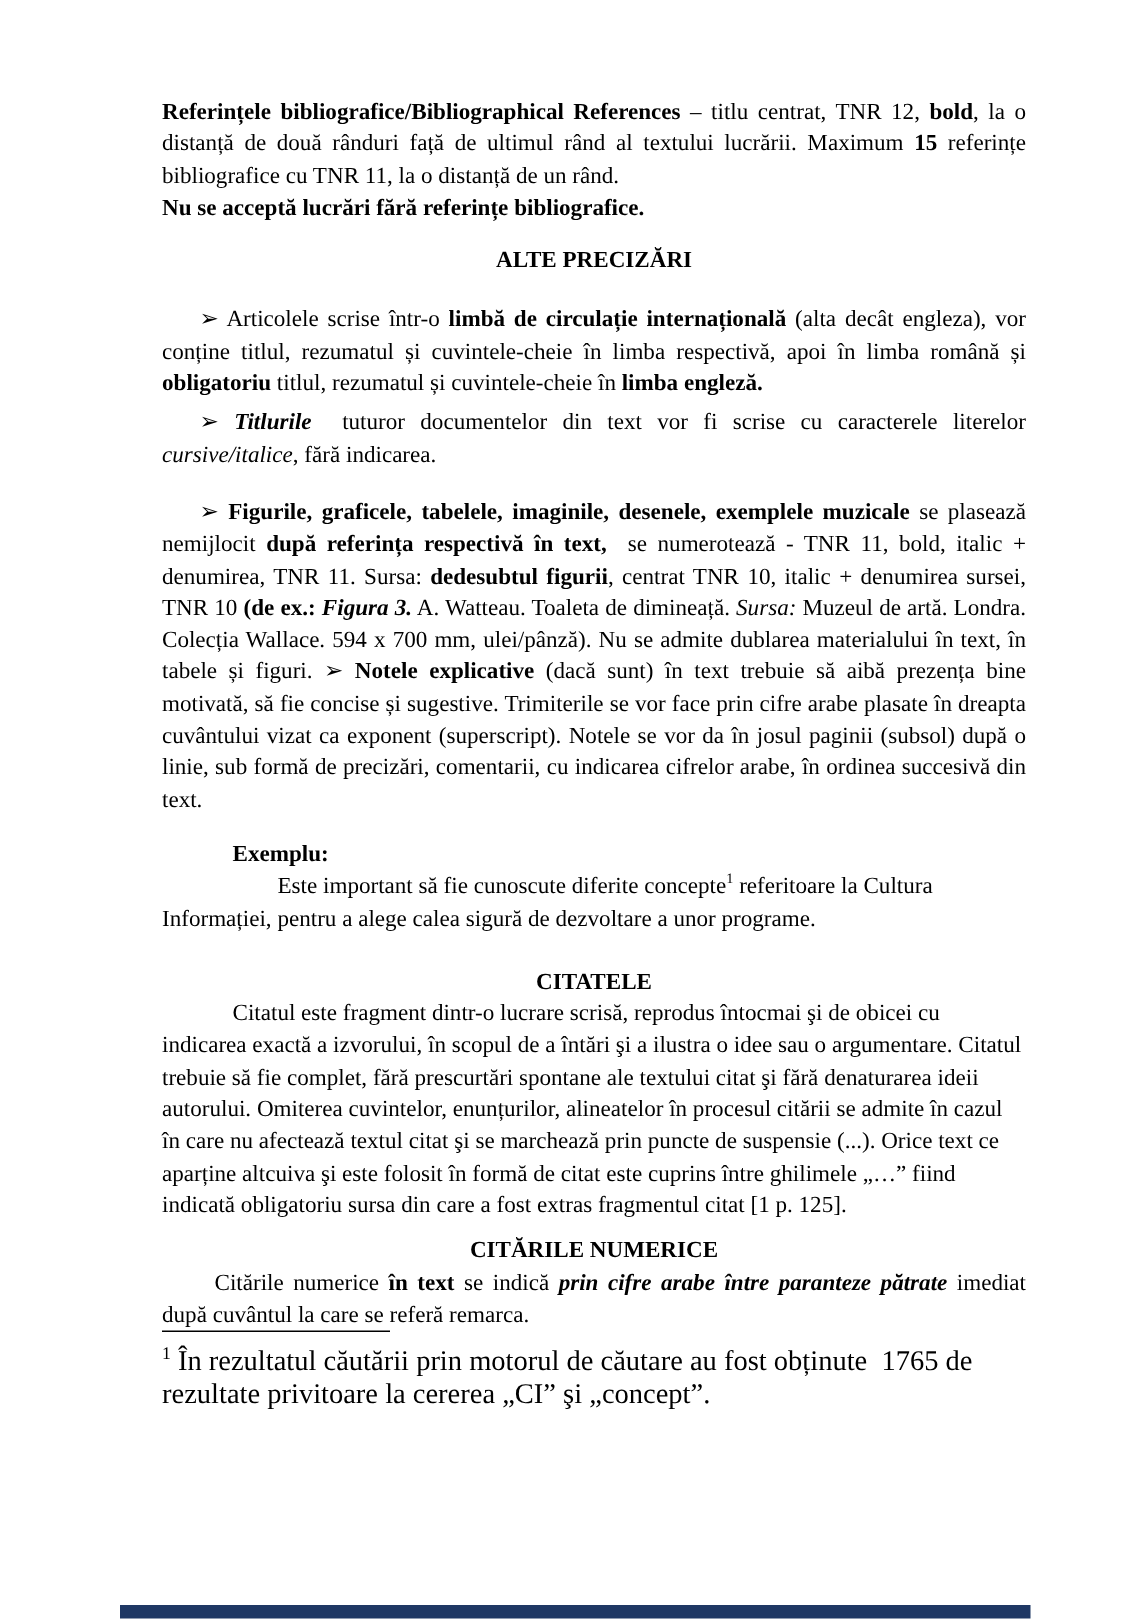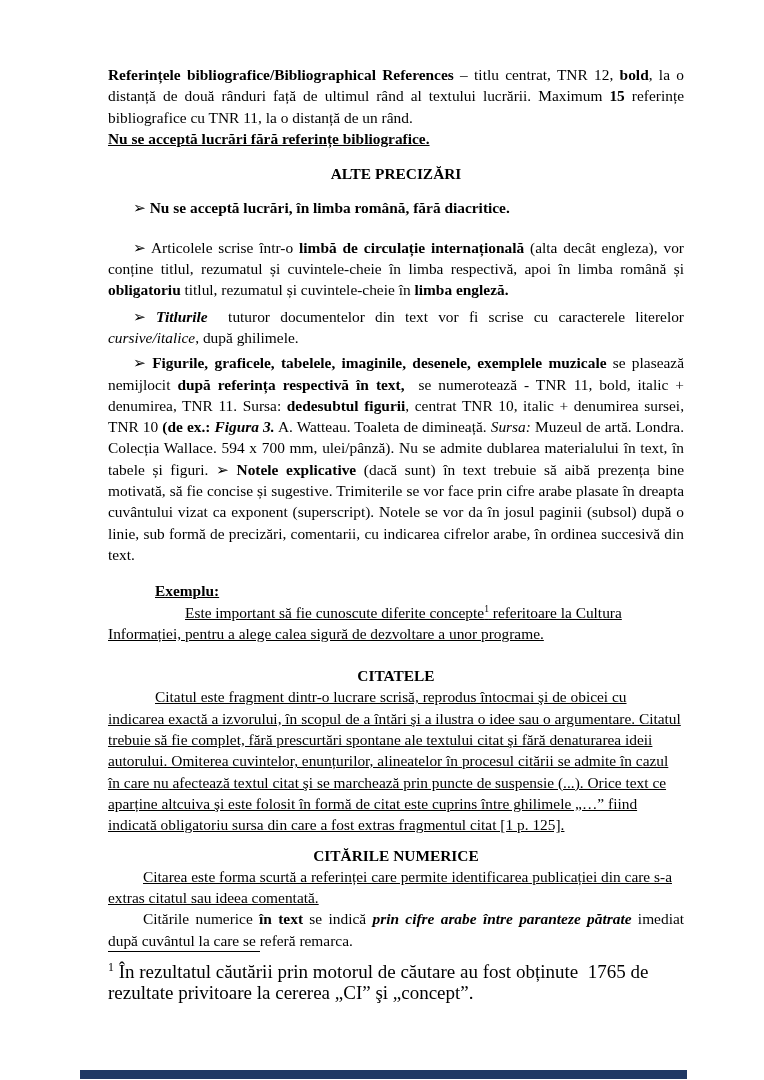--- a/index.html
+++ b/index.html
@@ -11,29 +11,29 @@
     overflow:hidden;
   }
   .page{position:relative;width:764px;height:972px;background:#ffffff;}
   .content{
     position:absolute;left:108px;top:64px;width:576px;bottom:0;
     display:flex;flex-direction:column;
     font-size:15.4px;line-height:21.3px;
   }
   p{margin:0;padding:0;}
   .p-justify{text-align:justify;}
-  .p-left{text-align:left;text-decoration:underline;}
+  .p-left{text-align:left;}
   .heading{text-align:center;font-weight:bold;}
   .bullet{text-indent:25px;text-align:justify;}
   .ind-10{text-indent:10px;}
   .ind-35{text-indent:35px;}
   .ind-47{text-indent:47px;}
   .ind-77{text-indent:77px;}
   .mt-2{margin-top:18px;}
-  .mt-4{margin-top:4px;}
+  .mt-4{margin-top:17px;}
   .mt-5{margin-top:5px;}
   .mt-9{margin-top:9px;}
   .mt-11{margin-top:21px;}
   .mt-13{margin-top:13px;}
   .mt-14{margin-top:14px;}
   .mt-15{margin-top:15px;}
   .b{font-weight:bold;}
   .i{font-style:italic;}
   sup{font-size:0.62em;line-height:0;vertical-align:super;}
   .footnote-area{margin-top:auto;padding-bottom:70px;}
@@ -45,33 +45,31 @@
 <body>
 
 <div class="page">
   <div class="content">
 
     <p class="p-justify"><span class="b">Referințele bibliografice/Bibliographical References </span><span>– titlu centrat, TNR 12, </span><span class="b">bold</span><span>, la o distanță de două rânduri față de ultimul rând al textului lucrării. Maximum </span><span class="b">15</span><span> referințe bibliografice cu TNR 11, la o distanță de un rând.</span></p>
     <p class="p-left"><span class="b">Nu se acceptă lucrări fără referințe bibliografice.</span></p>
 
     <p class="heading mt-14">ALTE PRECIZĂRI</p>
 
-    <p class="bullet mt-13"><span>➢ </span><span class="b">Nu se acceptă lucrări, în limba română, fără diacritice.</span></p>
     <p class="bullet mt-2"><span>➢ Articolele scrise într-o </span><span class="b">limbă de circulație internațională</span><span> (alta decât engleza), vor conține titlul, rezumatul și cuvintele-cheie în limba respectivă, apoi în limba română și </span><span class="b">obligatoriu</span><span> titlul, rezumatul și cuvintele-cheie în </span><span class="b">limba engleză.</span></p>
-    <p class="bullet mt-5"><span>➢ </span><span class="b i">Titlurile</span><span>&nbsp; tuturor documentelor din text vor fi scrise cu caracterele literelor </span><span class="i">cursive/italice</span><span>, după ghilimele.</span></p>
+    <p class="bullet mt-5"><span>➢ </span><span class="b i">Titlurile</span><span>&nbsp; tuturor documentelor din text vor fi scrise cu caracterele literelor </span><span class="i">cursive/italice</span><span>, fără indicarea.</span></p>
     <p class="bullet mt-4"><span>➢ </span><span class="b">Figurile, graficele, tabelele, imaginile, desenele, exemplele muzicale</span><span> se plasează nemijlocit </span><span class="b">după referința respectivă în text,</span><span>&nbsp; se numerotează - TNR 11, bold, italic + denumirea, TNR 11. Sursa: </span><span class="b">dedesubtul figurii</span><span>, centrat TNR 10, italic + denumirea sursei, TNR 10 </span><span class="b">(de ex.:</span><span> </span><span class="b i">Figura 3.</span><span> A. Watteau. Toaleta de dimineață. </span><span class="i">Sursa:</span><span> Muzeul de artă. Londra. Colecția Wallace. 594 x 700 mm, ulei/pânză). Nu se admite dublarea materialului în text, în tabele și figuri. ➢ </span><span class="b">Notele explicative</span><span> (dacă sunt) în text trebuie să aibă prezența bine motivată, să fie concise și sugestive. Trimiterile se vor face prin cifre arabe plasate în dreapta cuvântului vizat ca exponent (superscript). Notele se vor da în josul paginii (subsol) după o linie, sub formă de precizări, comentarii, cu indicarea cifrelor arabe, în ordinea succesivă din text.</span></p>
 
     <p class="p-left ind-47 mt-15"><span class="b">Exemplu:</span></p>
     <p class="p-left ind-77"><span>Este important să fie cunoscute diferite concepte</span><sup>1</sup><span> referitoare la Cultura Informației, pentru a alege calea sigură de dezvoltare a unor programe.</span></p>
 
     <p class="heading mt-11">CITATELE</p>
     <p class="p-left ind-47"><span>Citatul este fragment dintr-o lucrare scrisă, reprodus întocmai şi de obicei cu indicarea exactă a izvorului, în scopul de a întări şi a ilustra o idee sau o argumentare. Citatul trebuie să fie complet, fără prescurtări spontane ale textului citat şi fără denaturarea ideii autorului. Omiterea cuvintelor, enunțurilor, alineatelor în procesul citării se admite în cazul în care nu afectează textul citat şi se marchează prin puncte de suspensie (...). Orice text ce aparține altcuiva şi este folosit în formă de citat este cuprins între ghilimele „…” fiind indicată obligatoriu sursa din care a fost extras fragmentul citat [1 p. 125].</span></p>
 
     <p class="heading mt-9">CITĂRILE NUMERICE</p>
-    <p class="p-left ind-35"><span>Citarea este forma scurtă a referinței care permite identificarea publicației din care s-a extras citatul sau ideea comentată.</span></p>
     <p class="p-justify ind-35"><span>Citările numerice </span><span class="b">în text</span><span> se indică </span><span class="b i">prin cifre arabe între paranteze pătrate</span><span> imediat după cuvântul la care se referă remarca.</span></p>
 
     <div class="footnote-area">
       <div class="footnote-sep"></div>
       <p class="footnote-text"><sup>1</sup><span> În rezultatul căutării prin motorul de căutare au fost obținute&nbsp; 1765 de rezultate privitoare la cererea „CI” şi „concept”.</span></p>
     </div>
 
   </div>
 
   <div class="bottom-bar" style="background: rgb(31, 56, 100);"></div>

